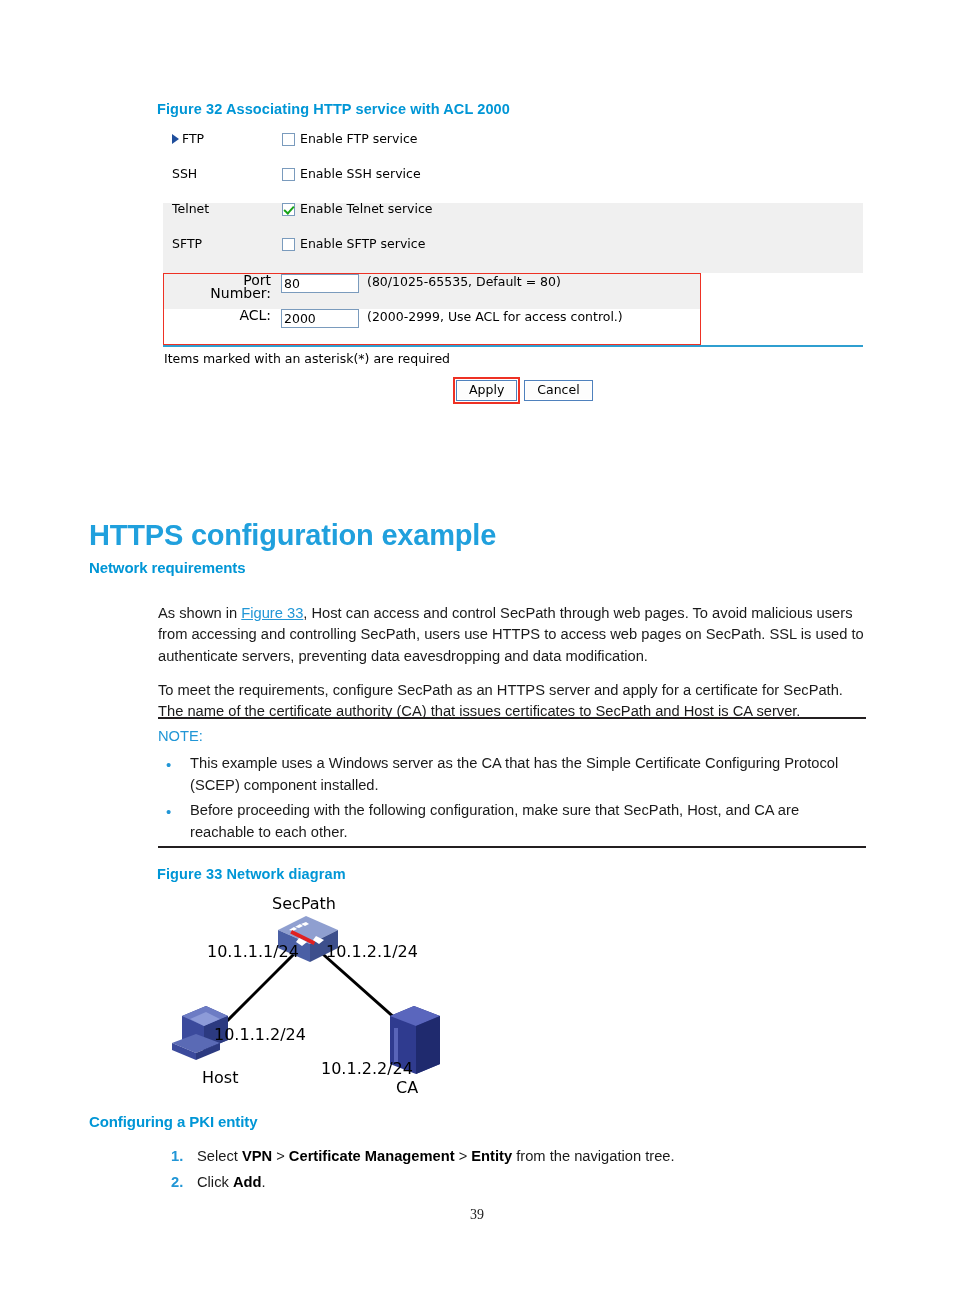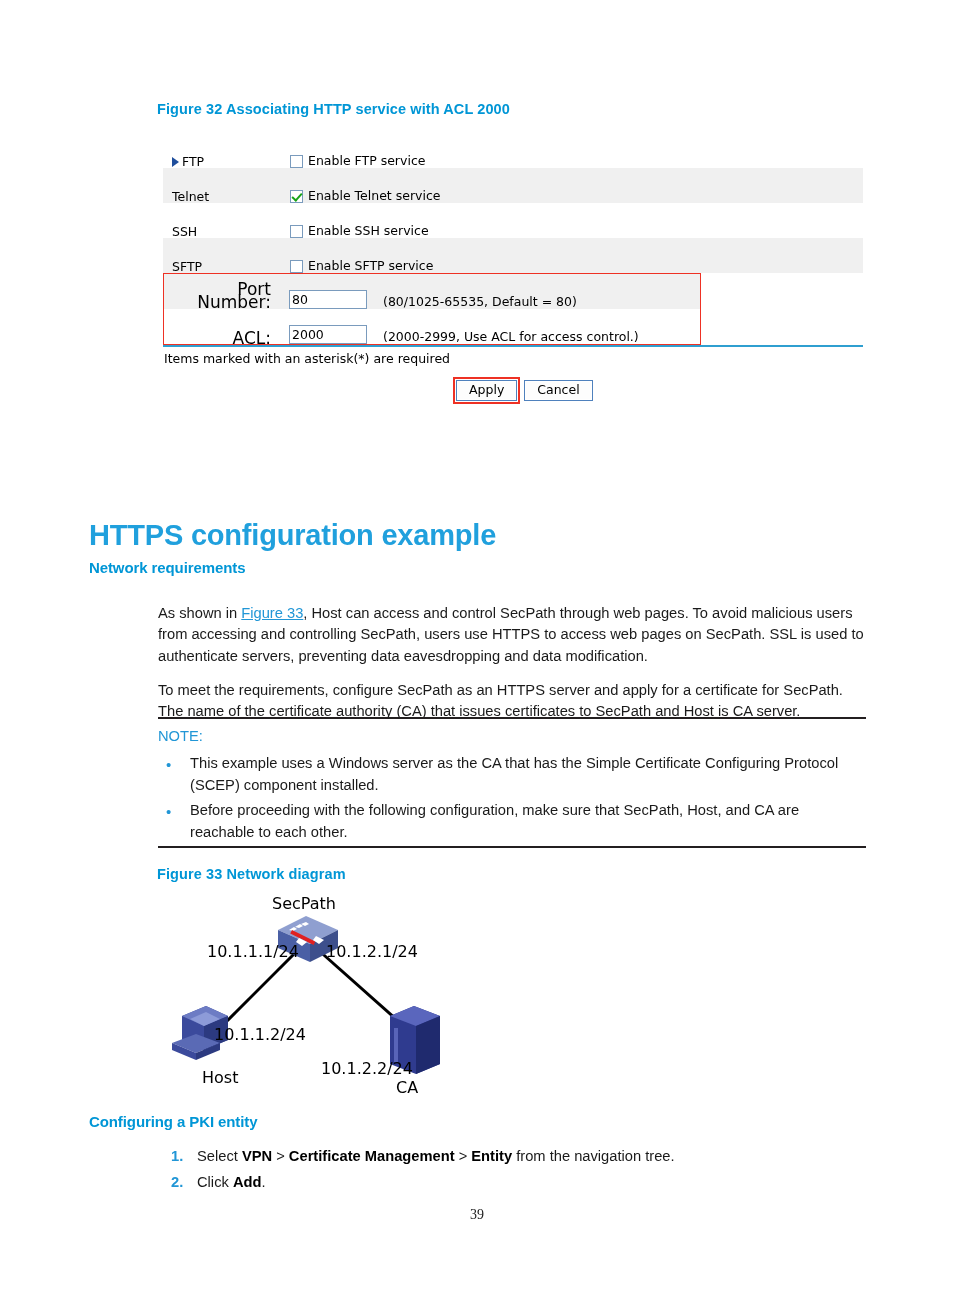--- a/index.html
+++ b/index.html
@@ -35,25 +35,24 @@
     left: 163px;
     top: 133px;
     width: 700px;
     font-family: "DejaVu Sans", sans-serif;
     font-size: 12.5px;
     color: #000;
   }
   .ui-row {
     position: relative;
     display: flex;
-    align-items: flex-end;
+    align-items: flex-start;
     height: 35px;
     box-sizing: border-box;
     padding-left: 9px;
-    gap: 8px;
   }
   .ui-row.alt { background: #f0f0f0; }
   .ui-row.white { background: #ffffff; }
 
   .row-label {
     width: 110px;
     flex: 0 0 110px;
     display: flex;
     align-items: center;
     font-size: 12.5px;
@@ -102,21 +101,21 @@
   }
   .cb-label { font-size: 12.5px; line-height: 1; }
 
   
   .sub-label {
     width: 110px;
     flex: 0 0 110px;
     text-align: right;
     padding-right: 10px;
     box-sizing: border-box;
-    font-size: 17px;
+    font-size: 14px;
     line-height: 12px;
   }
   .sub-label.two-line { line-height: 13px; }
   .txtbox {
     width: 78px;
     height: 19px;
     box-sizing: border-box;
     border: 1px solid #7a9bbd;
     background: #fff;
     font-family: "DejaVu Sans", sans-serif;
@@ -356,37 +355,37 @@
     <div class="row-label">
       <span class="tri tri-right"></span>
       <span class="lbl-text">FTP</span>
     </div>
     <div class="cb-wrap">
       <span class="cb"></span>
       <span class="cb-label">Enable FTP service</span>
     </div>
   </div>
 
+  <div class="ui-row white">
+    <div class="row-label">
+      <span class="lbl-text">SSH</span>
+    </div>
+    <div class="cb-wrap">
+      <span class="cb"></span>
+      <span class="cb-label">Enable SSH service</span>
+    </div>
+  </div>
+
   <div class="ui-row alt">
     <div class="row-label">
       <span class="lbl-text">Telnet</span>
     </div>
     <div class="cb-wrap">
       <span class="cb checked"></span>
       <span class="cb-label">Enable Telnet service</span>
-    </div>
-  </div>
-
-  <div class="ui-row white">
-    <div class="row-label">
-      <span class="lbl-text">SSH</span>
-    </div>
-    <div class="cb-wrap">
-      <span class="cb"></span>
-      <span class="cb-label">Enable SSH service</span>
     </div>
   </div>
 
   <div class="ui-row alt">
     <div class="row-label">
       <span class="lbl-text">SFTP</span>
     </div>
     <div class="cb-wrap">
       <span class="cb"></span>
       <span class="cb-label">Enable SFTP service</span>

